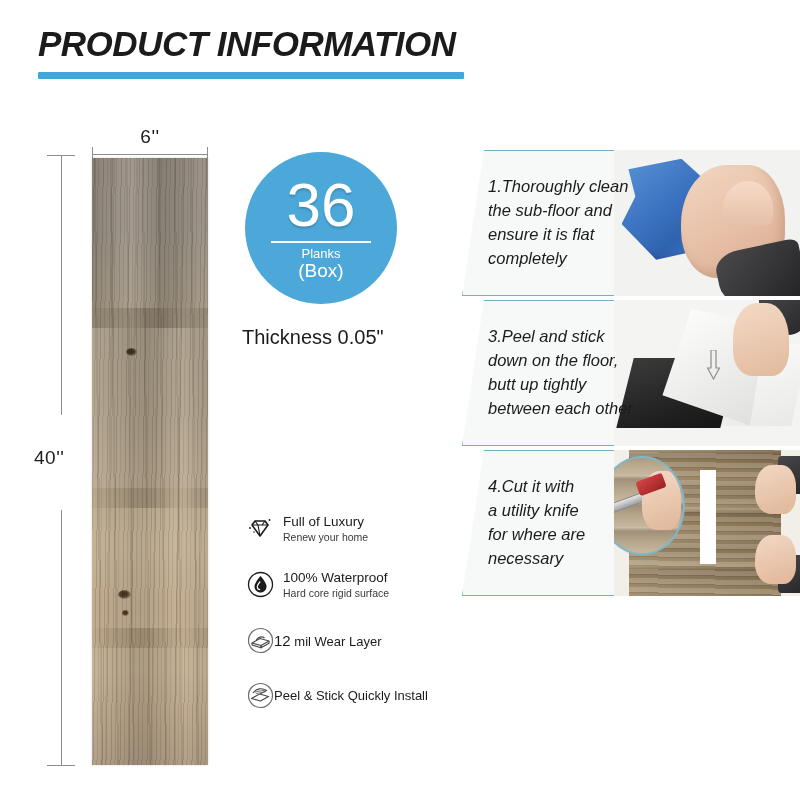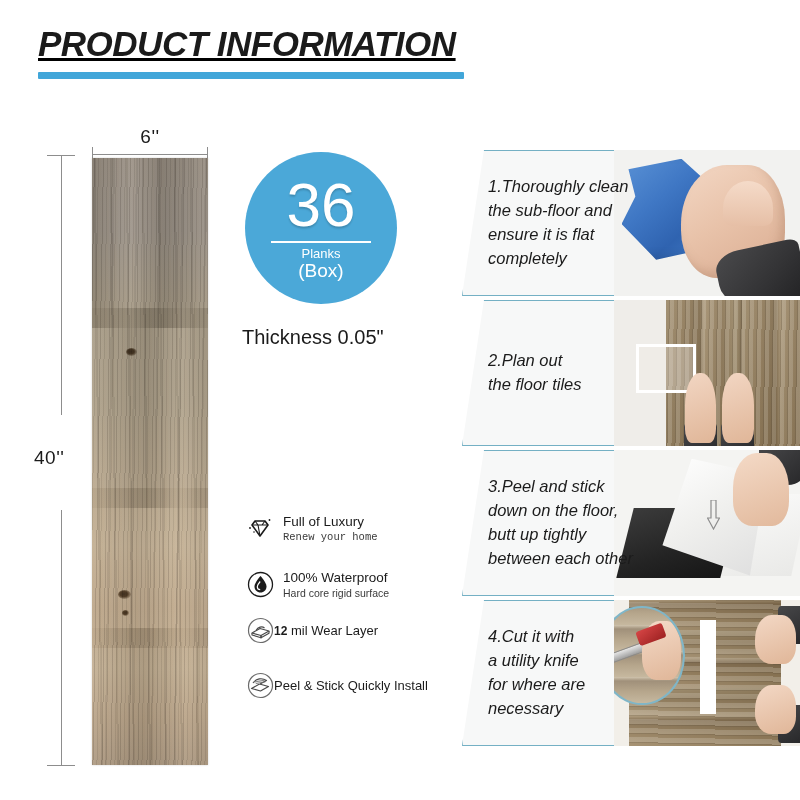--- a/index.html
+++ b/index.html
@@ -5,21 +5,21 @@
   * { box-sizing: border-box; margin: 0; padding: 0; }
   html, body {
     width: 800px; height: 800px;
     background: #ffffff;
     font-family: "Liberation Sans", sans-serif;
     overflow: hidden;
   }
   .page { position: relative; width: 800px; height: 800px; background:#fff; }
 
   
-  .header { position:absolute; left:38px; top:26px; width:430px;text-decoration:underline; }
+  .header { position:absolute; left:38px; top:26px; width:430px; }
   .header-title {
     font-size: 35px; font-weight: bold; font-style: italic;
     letter-spacing: -0.5px; color: #1b1b1b; line-height: 1.05;
     white-space: nowrap;
   }
   .header-rule {
     margin-top: 9px; height: 7px; width: 426px; border-radius: 1px;
   }
 
   
@@ -136,23 +136,23 @@
     display:flex; align-items:center; justify-content:center;
   }
   .feature-icon svg { display:block; }
   .feature-text { margin-left:9px; }
   .feature-title {
     font-size:13.5px; font-weight:normal; color:#1b1b1b; line-height:1.25;
     white-space:nowrap;
   }
   .feature-sub { font-size:10.5px; color:#3a3a3a; line-height:1.25; white-space:nowrap; }
   .feature-plain { font-size:13px; color:#1b1b1b; white-space:nowrap; }
-  .feature-plain b { font-size:12px; font-weight:bold; }
+  .feature-plain b { font-size:15px; font-weight:normal; }
   .f1 { margin-bottom:24px; }
-  .f2 { margin-bottom:16px; }
+  .f2 { margin-bottom:26px; }
   .f3 { margin-bottom:27px; }
   .f4 { margin-bottom:27px; }
 
   
   .steps { position:absolute; left:462px; top:150px; width:338px; }
   .step {
     position:relative; height:146px; margin-bottom:4px;
     overflow:hidden;
   }
   .step-shape {
@@ -382,21 +382,21 @@
         <svg width="26" height="26" viewBox="0 0 26 26">
           <path d="M5 10 L8 6 L18 6 L21 10 L13 21 Z" fill="none" stroke="#1b1b1b" stroke-width="1.6" stroke-linejoin="round"></path>
           <path d="M5 10 L21 10 M8 6 L11 10 L13 21 M18 6 L15 10" fill="none" stroke="#1b1b1b" stroke-width="1.1"></path>
           <circle cx="3" cy="13" r="0.9" fill="#1b1b1b"></circle>
           <circle cx="22.5" cy="5" r="0.9" fill="#1b1b1b"></circle>
           <circle cx="7" cy="17" r="0.8" fill="#1b1b1b"></circle>
         </svg>
       </span>
       <span class="feature-text">
         <span class="feature-title">Full of Luxury</span>
-        <span class="feature-sub" style="display:block;font-family:Liberation Mono, monospace;">Renew your home</span>
+        <span class="feature-sub" style="display:block;">Renew your home</span>
       </span>
     </div>
 
     <div class="feature f2">
       <span class="feature-icon">
         <svg width="27" height="27" viewBox="0 0 27 27">
           <circle cx="13.5" cy="13.5" r="12" fill="none" stroke="#1b1b1b" stroke-width="1.3"></circle>
           <path d="M13.5 5 C13.5 5 7.5 11.5 7.5 15.4 C7.5 18.9 10.2 21.4 13.5 21.4 C16.8 21.4 19.5 18.9 19.5 15.4 C19.5 11.5 13.5 5 13.5 5 Z" fill="#1b1b1b"></path>
           <path d="M13.2 10.5 C13.2 10.5 10.3 13.8 10.3 15.8 C10.3 17.4 11.6 18.7 13.2 18.7" fill="none" stroke="#ffffff" stroke-width="1.2"></path>
         </svg>
@@ -446,33 +446,20 @@
           <div class="hand1-fingers"></div>
         </div>
         <div class="sleeve1"></div>
       </div>
       <div class="step-text">1.Thoroughly clean
 the sub-floor and
 ensure it is flat
 completely</div>
     </div>
 
-    <div class="step s2">
-      <div class="step-shape"></div>
-      <div class="step-photo photo2">
-        <div class="planks2"></div>
-        <div class="tile-outline"></div>
-        <div class="sleeve2a"></div>
-        <div class="sleeve2b"></div>
-        <div class="hand2a"></div>
-        <div class="hand2b"></div>
-      </div>
-      <div class="step-text">2.Plan out
-the floor tiles</div>
-    </div>
 
     <div class="step s3">
       <div class="step-shape"></div>
       <div class="step-photo photo3">
         <div class="sheet3b"></div>
         <div class="backing3"></div>
         <div class="sheet3"></div>
         <svg class="arrow3" viewBox="0 0 13 30">
           <path d="M4 0 L9 0 L9 18 L12.5 18 L6.5 29 L0.5 18 L4 18 Z" fill="none" stroke="#8c8c8c" stroke-width="1.2"></path>
         </svg>

